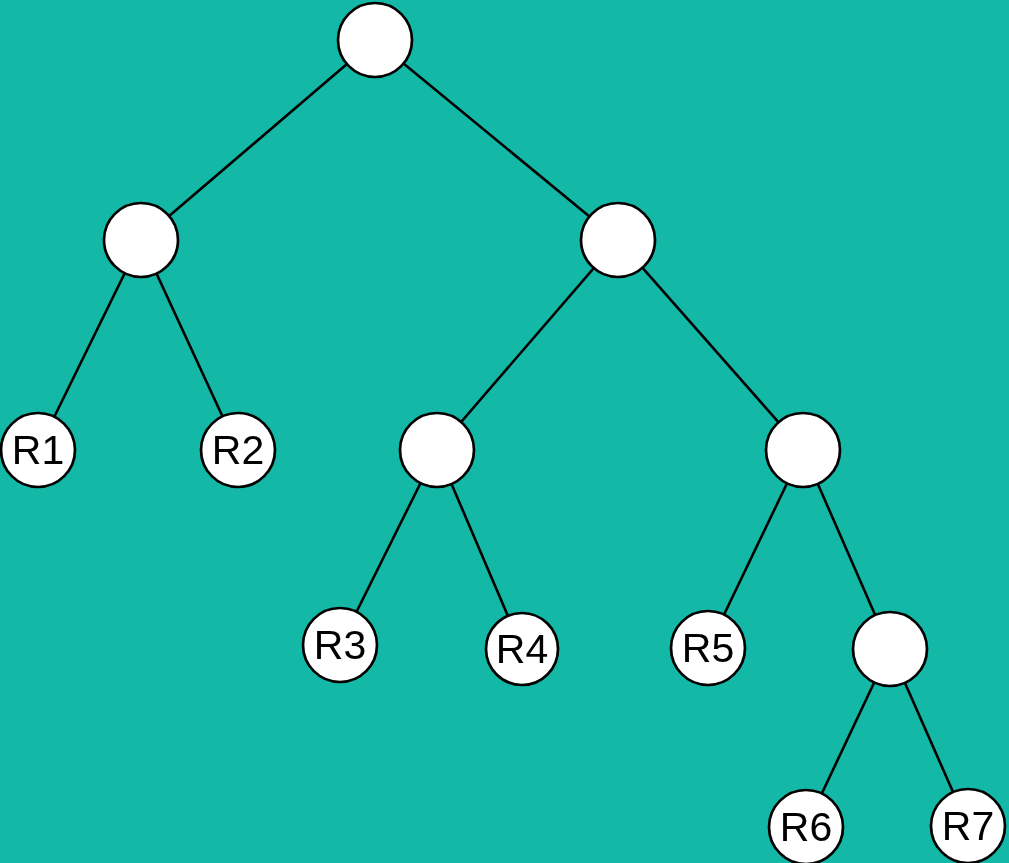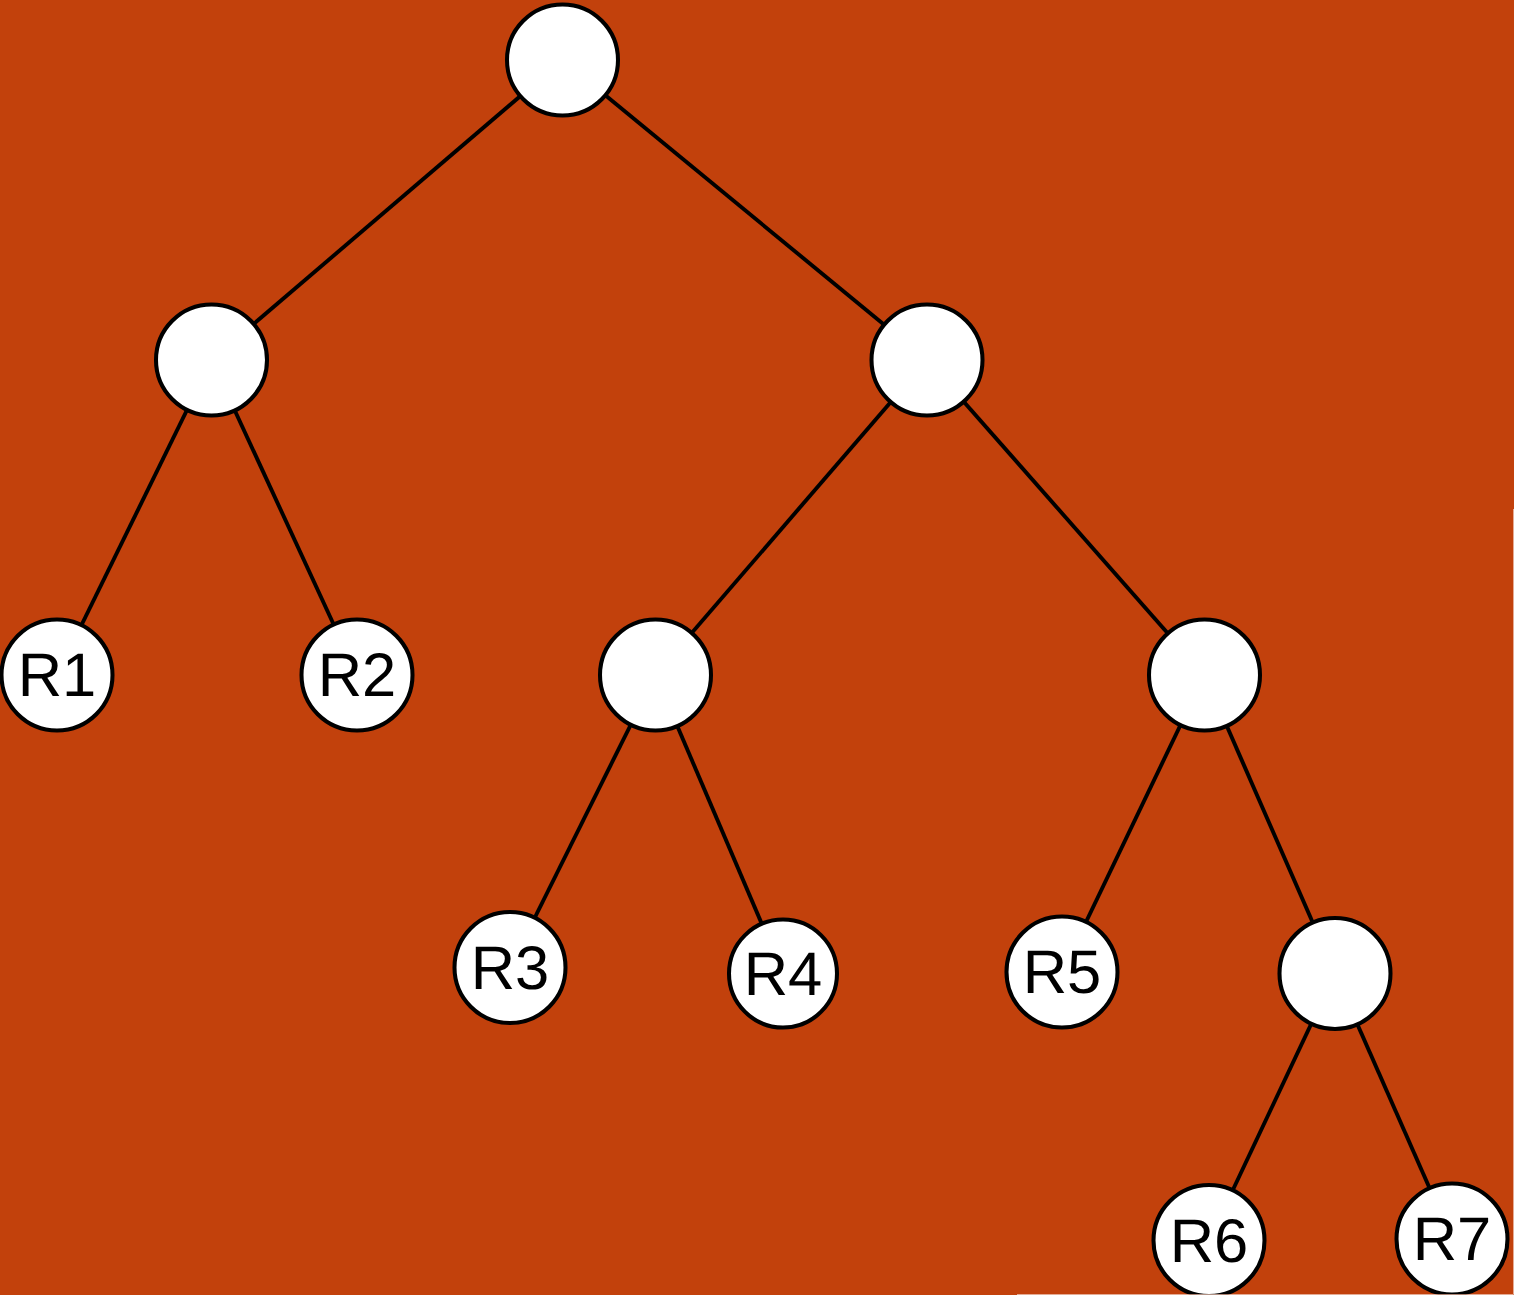--- a/index.html
+++ b/index.html
@@ -4,21 +4,21 @@
 <style>
   html, body {
     margin: 0;
     padding: 0;
     background: #ffffff;
   }
   .canvas-wrap {
     width: 1009px;
     height: 863px;
     position: relative;
-    background: #c2410c;
+    background: #14b8a6;
     overflow: hidden;
   }
   svg {
     display: block;
   }
   svg text {
     font-family: "Liberation Sans", "DejaVu Sans", sans-serif;
     font-size: 41px;
     fill: #000000;
     text-anchor: middle;

